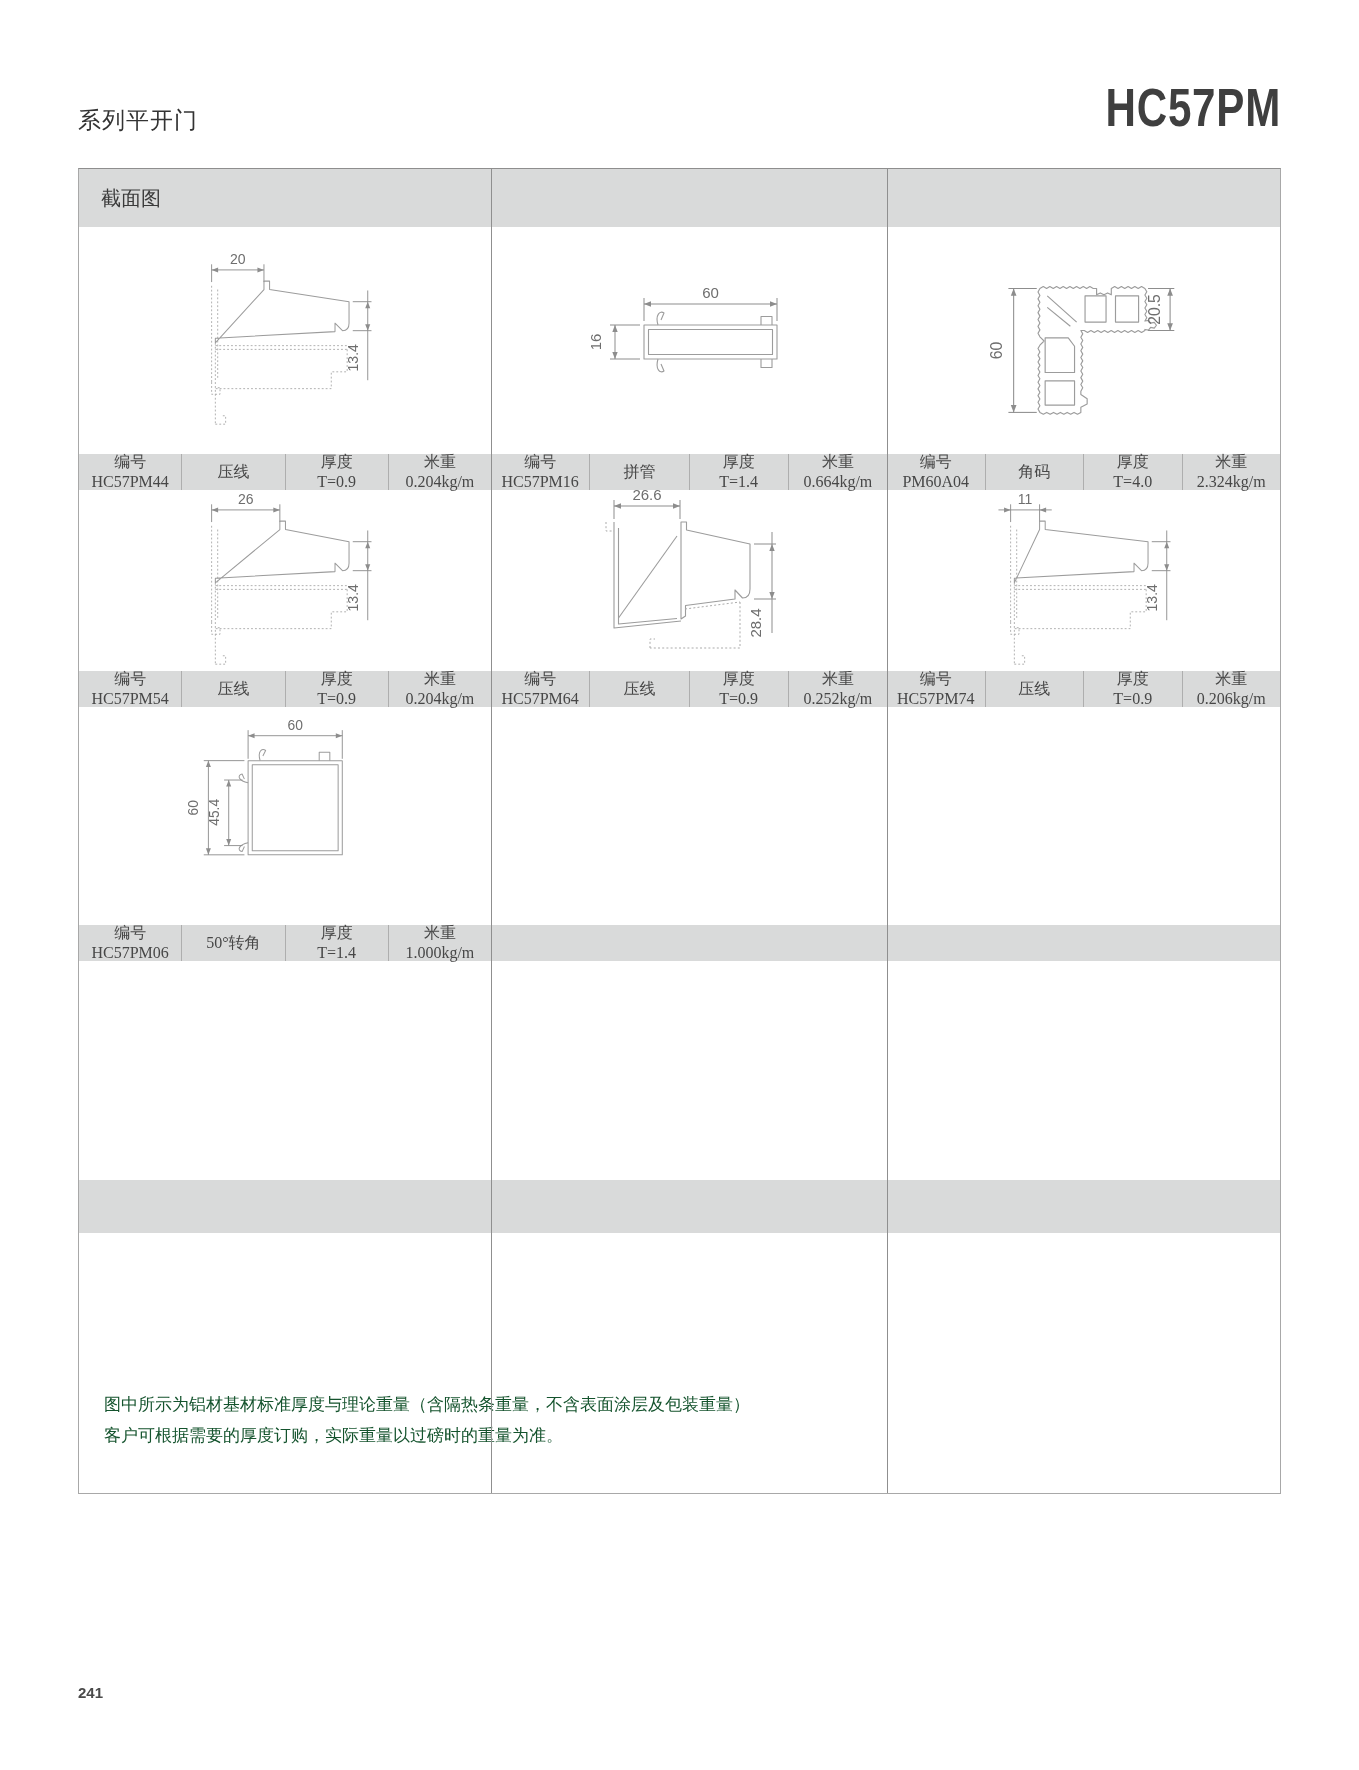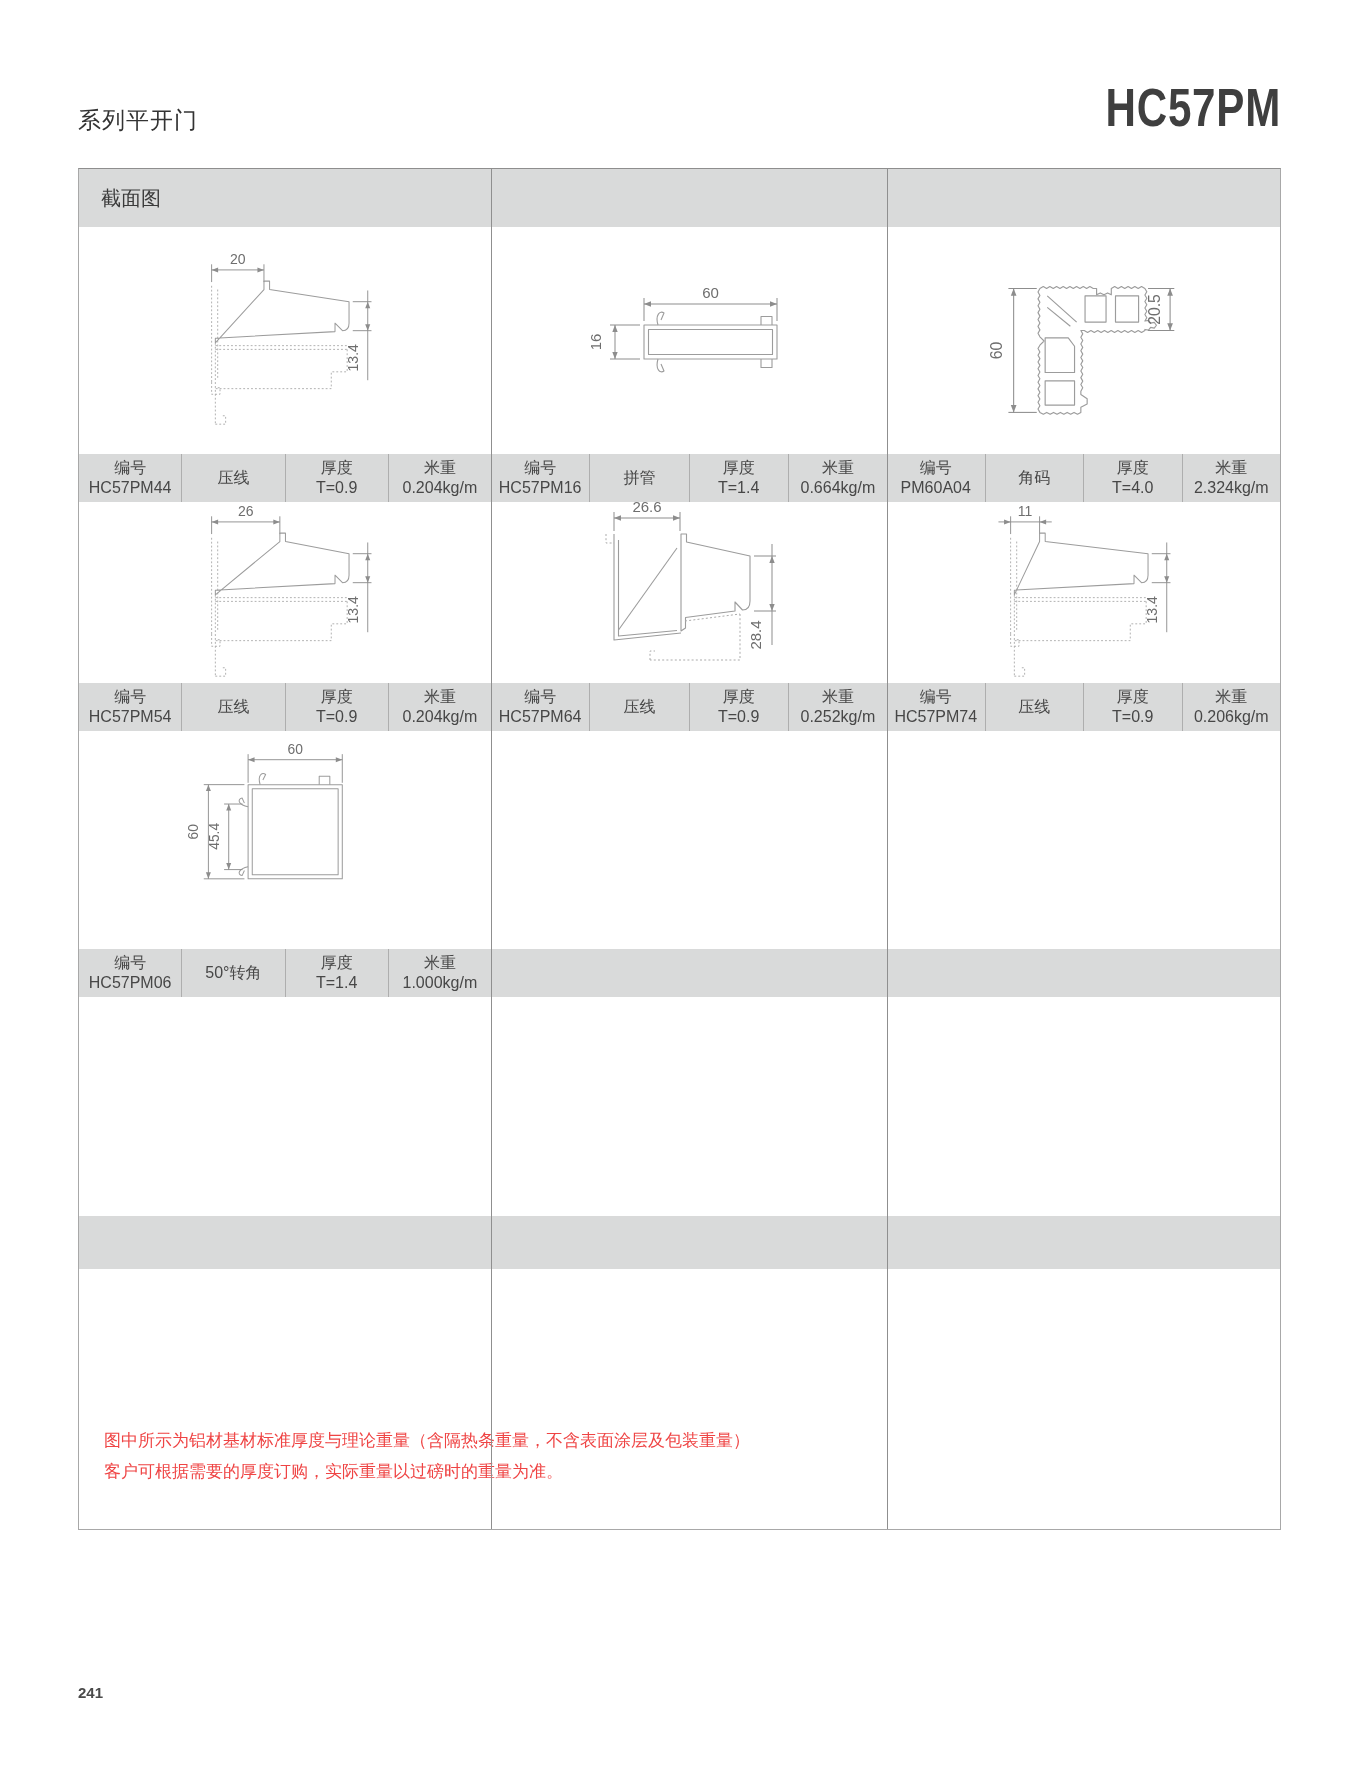--- a/index.html
+++ b/index.html
@@ -14,31 +14,31 @@
   .coldiv{position:absolute;top:0;bottom:0;width:1px;background:#8f8f8f;z-index:2;}
   .cd1{left:412px}.cd2{left:808px}
   .row{position:relative;width:100%;box-sizing:border-box;}
   .gray{background:#d9dada;}
   .header-row{height:58px;display:flex;align-items:center;}
   .section-title{font-size:20px;color:#3a3a3a;padding-left:22px;}
   .diagram-row{display:flex;justify-content:space-between;}
   .dr1{height:227px}.dr2{height:181px}.dr3{height:218px}
   .dcell{display:flex;align-items:center;justify-content:center;height:100%;}
   .dc0{width:412px}.dc1{width:396px}.dc2{flex:1}
-  .spec-row{height:48px;display:flex;}
+  .spec-row{height:36px;display:flex;font-family:Liberation Serif, serif;}
   .spec-col{display:flex;height:100%;box-sizing:border-box;}
   .spec-col.w0{width:412px}.spec-col.w1{width:396px}.spec-col.w2{flex:1}
   .spec-cell{flex:1;display:flex;flex-direction:column;align-items:center;justify-content:center;
              border-left:1px solid #aeaeae;box-sizing:border-box;}
   .spec-col .spec-cell:first-child{border-left:none;}
   .l1,.l2{font-size:16px;color:#474747;line-height:20px;white-space:nowrap;}
   .empty-row{height:219px}
   .gray-band{height:53px}
   .note-row{height:260px}
-  .note{position:absolute;left:25px;top:156px;font-size:17px;color:#ef4444;line-height:31px;}
+  .note{position:absolute;left:25px;top:156px;font-size:17px;color:#14532d;line-height:31px;}
   .page-number{position:absolute;left:78px;top:1684px;font-size:15px;color:#4a4a4a;font-weight:bold;}
   
   .ln{fill:none;stroke:#9c9c9c;stroke-width:1.1;stroke-linejoin:round;}
   .dot{fill:none;stroke:#ababab;stroke-width:1;stroke-dasharray:2 2.2;}
   .dim{stroke:#8d8d8d;stroke-width:1;}
   .ar{fill:#8d8d8d;stroke:none;}
   .dt{fill:#6e6e6e;font-size:15px;font-family:"Liberation Sans","DejaVu Sans",sans-serif;}
 </style>
 </head>
 <body>

